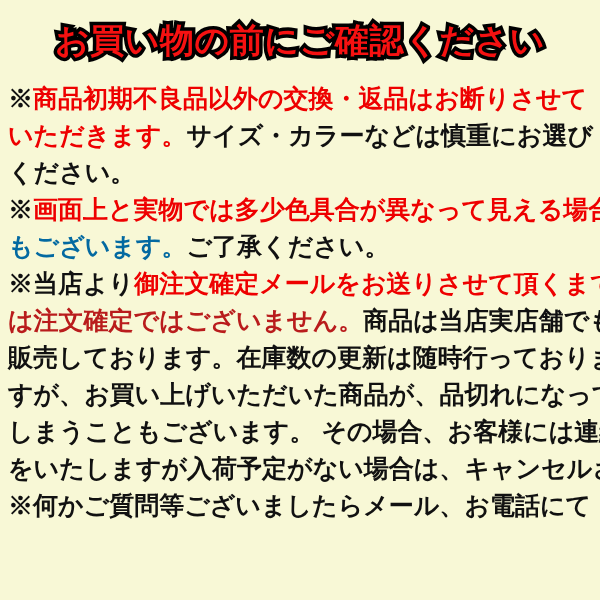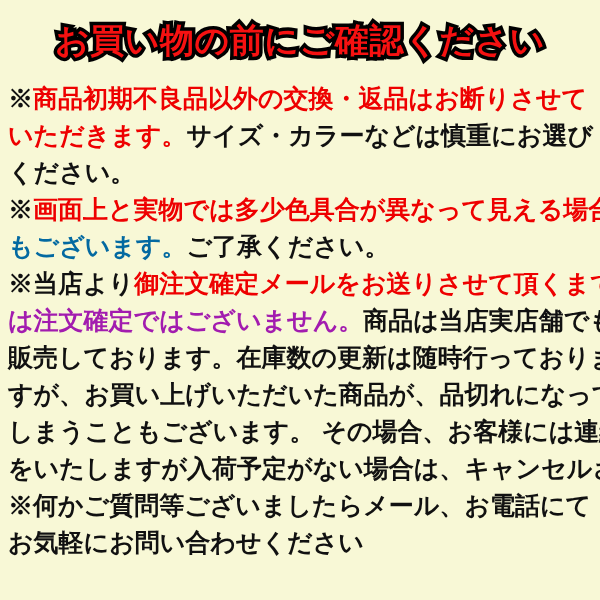--- a/index.html
+++ b/index.html
@@ -62,21 +62,20 @@
     <div class="title-layer title-stroke" aria-hidden="true" style="-webkit-text-stroke: 7px rgb(0, 0, 0); color: rgb(0, 0, 0);">お買い物の前にご確認ください</div>
     <div class="title-layer title-fill" style="color: rgb(246, 17, 17);">お買い物の前にご確認ください</div>
   </div>
   <div class="notice">
       <div class="line"><span style="color: rgb(17, 17, 17);">※</span><span style="color: rgb(238, 0, 0);">商品初期不良品以外の交換・返品はお断りさせて</span></div>
       <div class="line"><span style="color: rgb(238, 0, 0);">いただきます。</span><span style="color: rgb(17, 17, 17); margin-top: 28px;">サイズ・カラーなどは慎重にお選び</span></div>
       <div class="line"><span style="color: rgb(17, 17, 17);">ください。</span></div>
       <div class="line"><span style="color: rgb(17, 17, 17);">※</span><span style="color: rgb(238, 0, 0);">画面上と実物では多少色具合が異なって見える場合</span></div>
       <div class="line"><span style="color: #0369a1;">もございます。</span><span style="color: rgb(17, 17, 17);">ご了承ください。</span></div>
       <div class="line"><span style="color: rgb(17, 17, 17); text-align: right;">※当店より</span><span style="color: rgb(238, 0, 0);">御注文確定メールをお送りさせて頂くまで</span></div>
-      <div class="line"><span style="color: #a21caf;">は注文確定ではございません。</span><span style="color: rgb(17, 17, 17);">商品は当店実店舗でも</span></div>
+      <div class="line"><span style="color: #b91c1c;">は注文確定ではございません。</span><span style="color: rgb(17, 17, 17);">商品は当店実店舗でも</span></div>
       <div class="line"><span style="color: rgb(17, 17, 17);">販売しております。在庫数の更新は随時行っておりま</span></div>
       <div class="line"><span style="color: rgb(17, 17, 17);">すが、お買い上げいただいた商品が、品切れになって</span></div>
       <div class="line"><span style="color: rgb(17, 17, 17);">しまうこともございます。 その場合、お客様には連絡</span></div>
       <div class="line"><span style="color: rgb(17, 17, 17);">をいたしますが入荷予定がない場合は、キャンセルさ</span></div>
       <div class="line"><span style="color: rgb(17, 17, 17);">※何かご質問等ございましたらメール、お電話にて</span></div>
-      <div class="line"><span style="color: rgb(17, 17, 17);">お気軽にお問い合わせください</span></div>
     </div>
 </div>
 
 </body></html>

